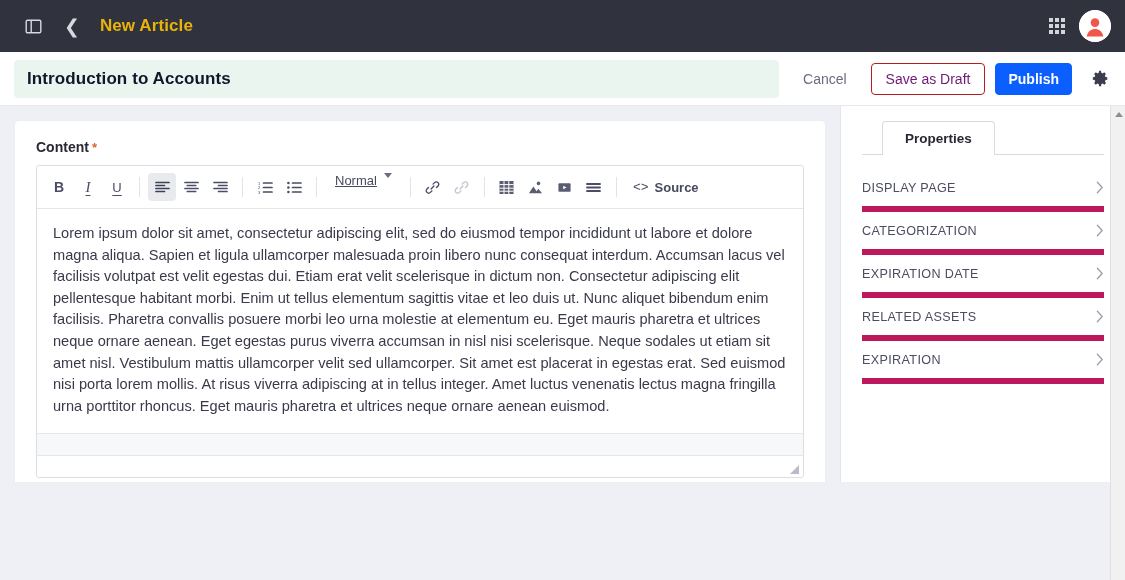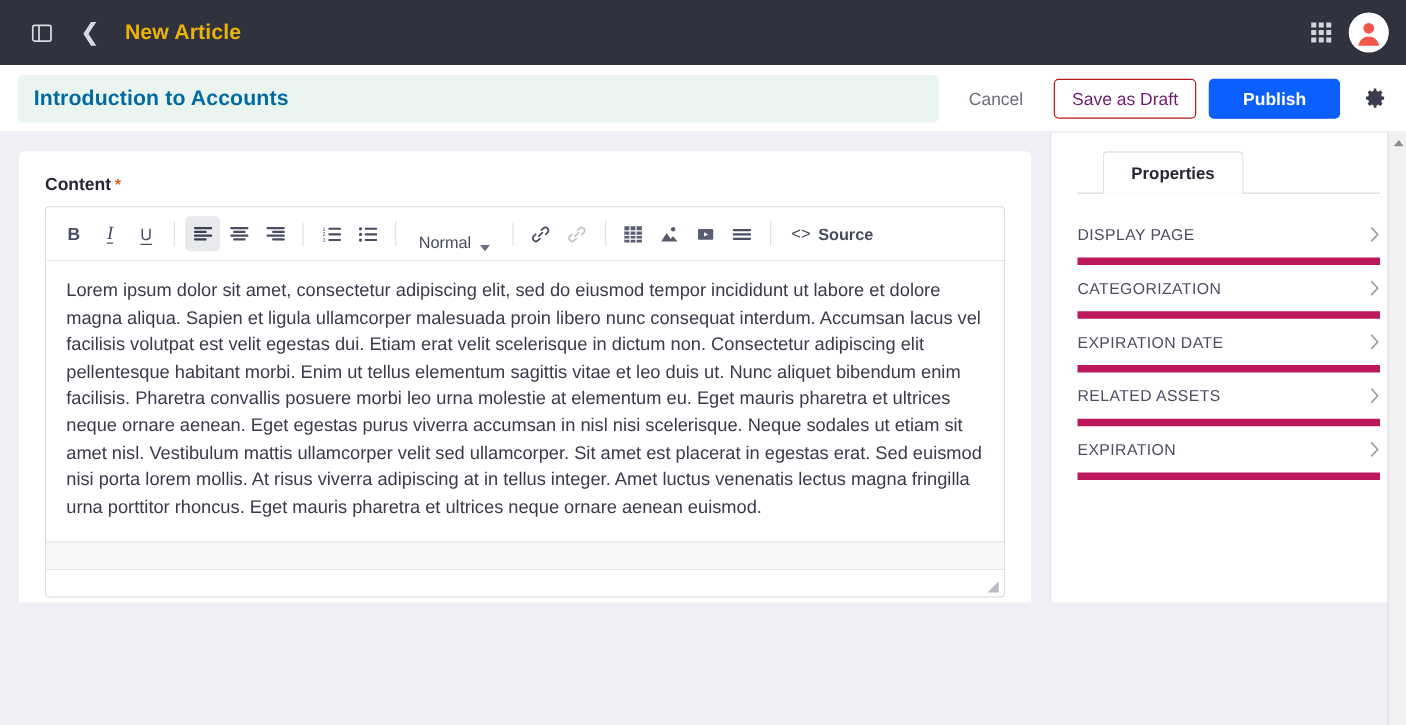--- a/index.html
+++ b/index.html
@@ -46,37 +46,37 @@
     height: 54px; background: #ffffff;
     display: flex; align-items: center;
     padding: 0 10px 0 14px; gap: 10px;
     border-bottom: 1px solid #e7e9ee;
     position: relative; z-index: 4;
   }
   .title-input {
     flex: 1; height: 38px;
     background: #e9f5ee; border: 1px solid #e9f5ee; border-radius: 4px;
     display: flex; align-items: center; padding: 0 12px;
-    font-size: 17px; font-weight: bold; color: #0369a1;
+    font-size: 17px; font-weight: bold; color: #0f172a;
     cursor: text; letter-spacing: .1px;
   }
   .btn-cancel {
     font-size: 14px; color: #6b6c7e; background: none; border: none;
     padding: 0 14px; height: 32px; cursor: pointer;
     font-family: inherit;
   }
   .btn-draft {
     font-size: 14px; color: #701a75; background: #ffffff;
     border: 1px solid #b91c1c; border-radius: 4px;
     height: 32px; padding: 0 14px; cursor: pointer; font-family: inherit;
   }
   .btn-publish {
     font-size: 14px; color: #ffffff; background: #0b5fff;
     border: 1px solid #0b5fff; border-radius: 4px;
-    height: 32px; padding: 0 26px; cursor: pointer;
+    height: 32px; padding: 0 12px; cursor: pointer;
     font-weight: bold; font-family: inherit;
   }
   .gear { margin: 0 6px 0 10px; cursor: pointer; color: #3b3c4d; display:flex; }
 
   
   .body-wrap { display: flex; height: 376px; }
   .main-col { flex: 1; padding: 14px 14px 0 14px; overflow: hidden; }
 
   .card {
     background: #ffffff; border-radius: 5px;
@@ -99,23 +99,23 @@
   .tb {
     width: 28px; height: 28px; border-radius: 4px;
     display: flex; align-items: center; justify-content: center;
     color: #4a4d63; cursor: pointer; font-size: 14px;
   }
   .tb.active { background: #e9eaee; }
   .tb.dim { color: #c2c4cf; }
   .tb svg { display: block; }
   .sep { width: 1px; height: 20px; background: #e1e3e9; margin: 0 7px; }
   .style-dd {
-    display: flex; align-items: flex-end; gap: 7px;
+    display: flex; align-items: flex-start; gap: 7px;
     font-size: 13px; color: #474a5e; cursor: pointer;
-    padding: 0 8px; height: 28px; margin: 0 2px;
+    padding: 0 8px; height: 28px; margin: 0 2px; text-decoration: underline;
   }
   .caret { width: 0; height: 0; border-left: 4px solid transparent;
            border-right: 4px solid transparent; border-top: 5px solid #6a6d80; }
   .source-btn {
     display: flex; align-items: center; gap: 6px;
     font-size: 13px; font-weight: bold; color: #474a5e;
     cursor: pointer; padding: 0 8px; height: 28px;
   }
   .source-btn .lt { font-family: "Liberation Mono", monospace; font-weight: 400; font-size: 13px; }
 

